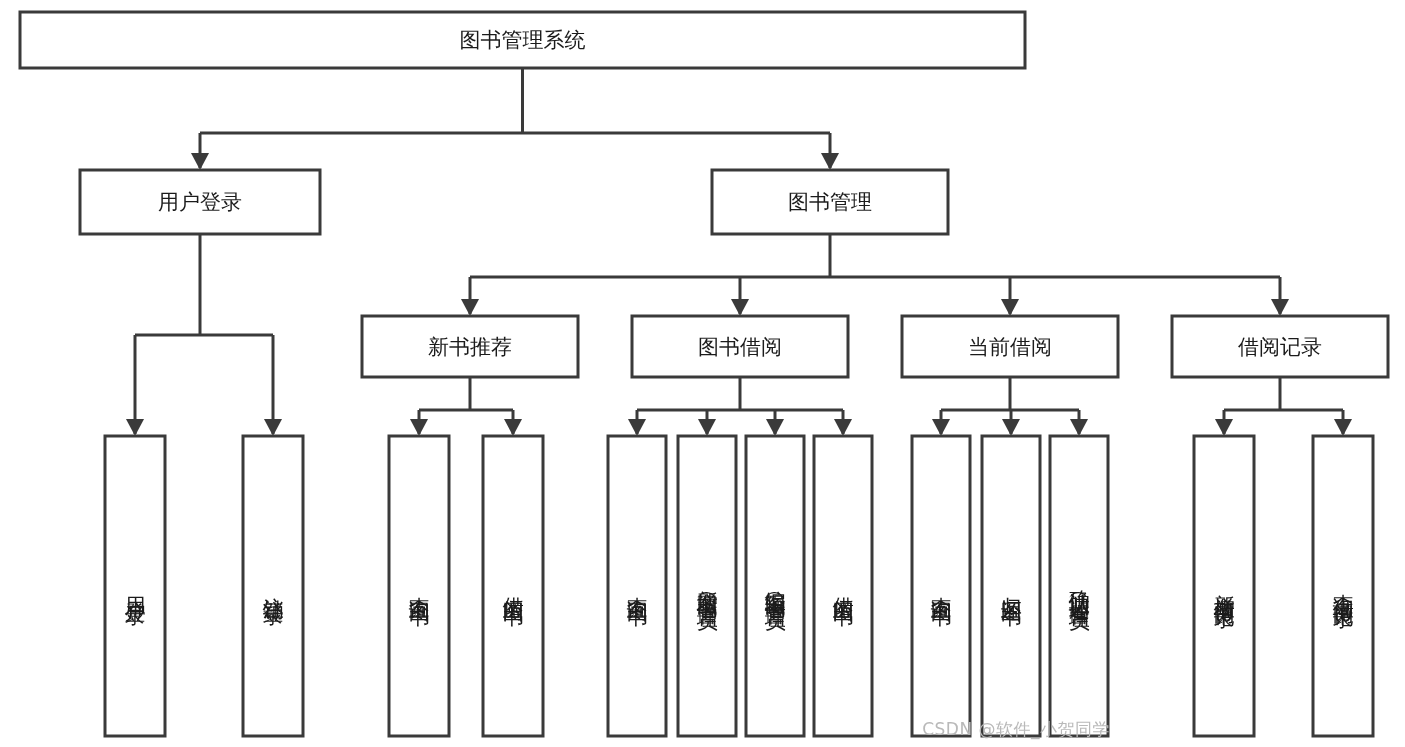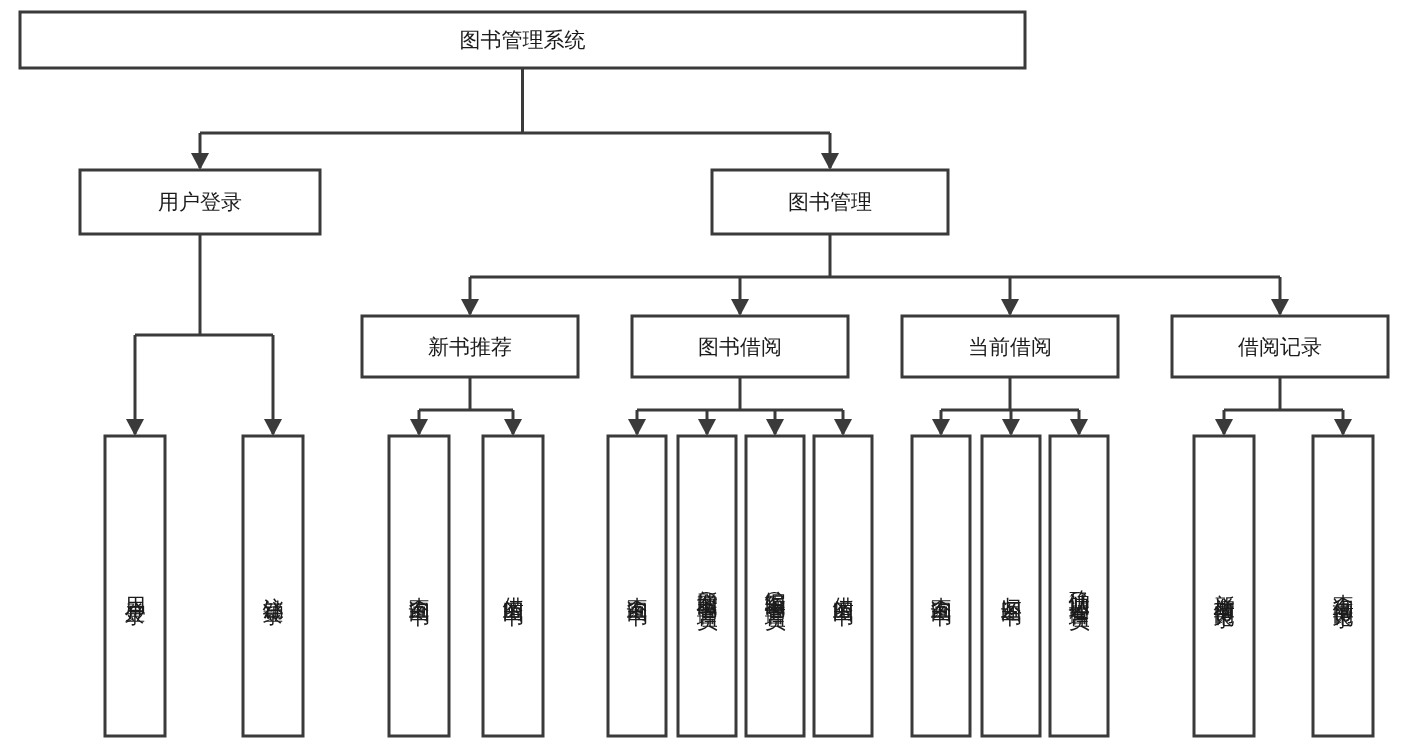--- a/index.html
+++ b/index.html
@@ -178,14 +178,15 @@
       <div class="node-label-v" style="left: 678px; top: 436px; width: 58px; height: 300px;">新增图书（管理员）</div>
       <div class="node-label-v" style="left: 746px; top: 436px; width: 58px; height: 300px;">编辑图书（管理员）</div>
       <div class="node-label-v" style="left: 814px; top: 436px; width: 58px; height: 300px;">借阅图书</div>
       <div class="node-label-v" style="left: 912px; top: 436px; width: 58px; height: 300px;">查询图书</div>
       <div class="node-label-v" style="left: 982px; top: 436px; width: 58px; height: 300px;">归还图书</div>
       <div class="node-label-v" style="left: 1050px; top: 436px; width: 58px; height: 300px;">确认归还（管理员）</div>
       <div class="node-label-v" style="left: 1194px; top: 436px; width: 60px; height: 300px;">新增借阅记录</div>
       <div class="node-label-v" style="left: 1313px; top: 436px; width: 60px; height: 300px;">查询借阅记录</div>
     </div>
 
+  <div id="watermark">CSDN @软件_小贺同学</div>
 
 </div>
 
 </body></html>

